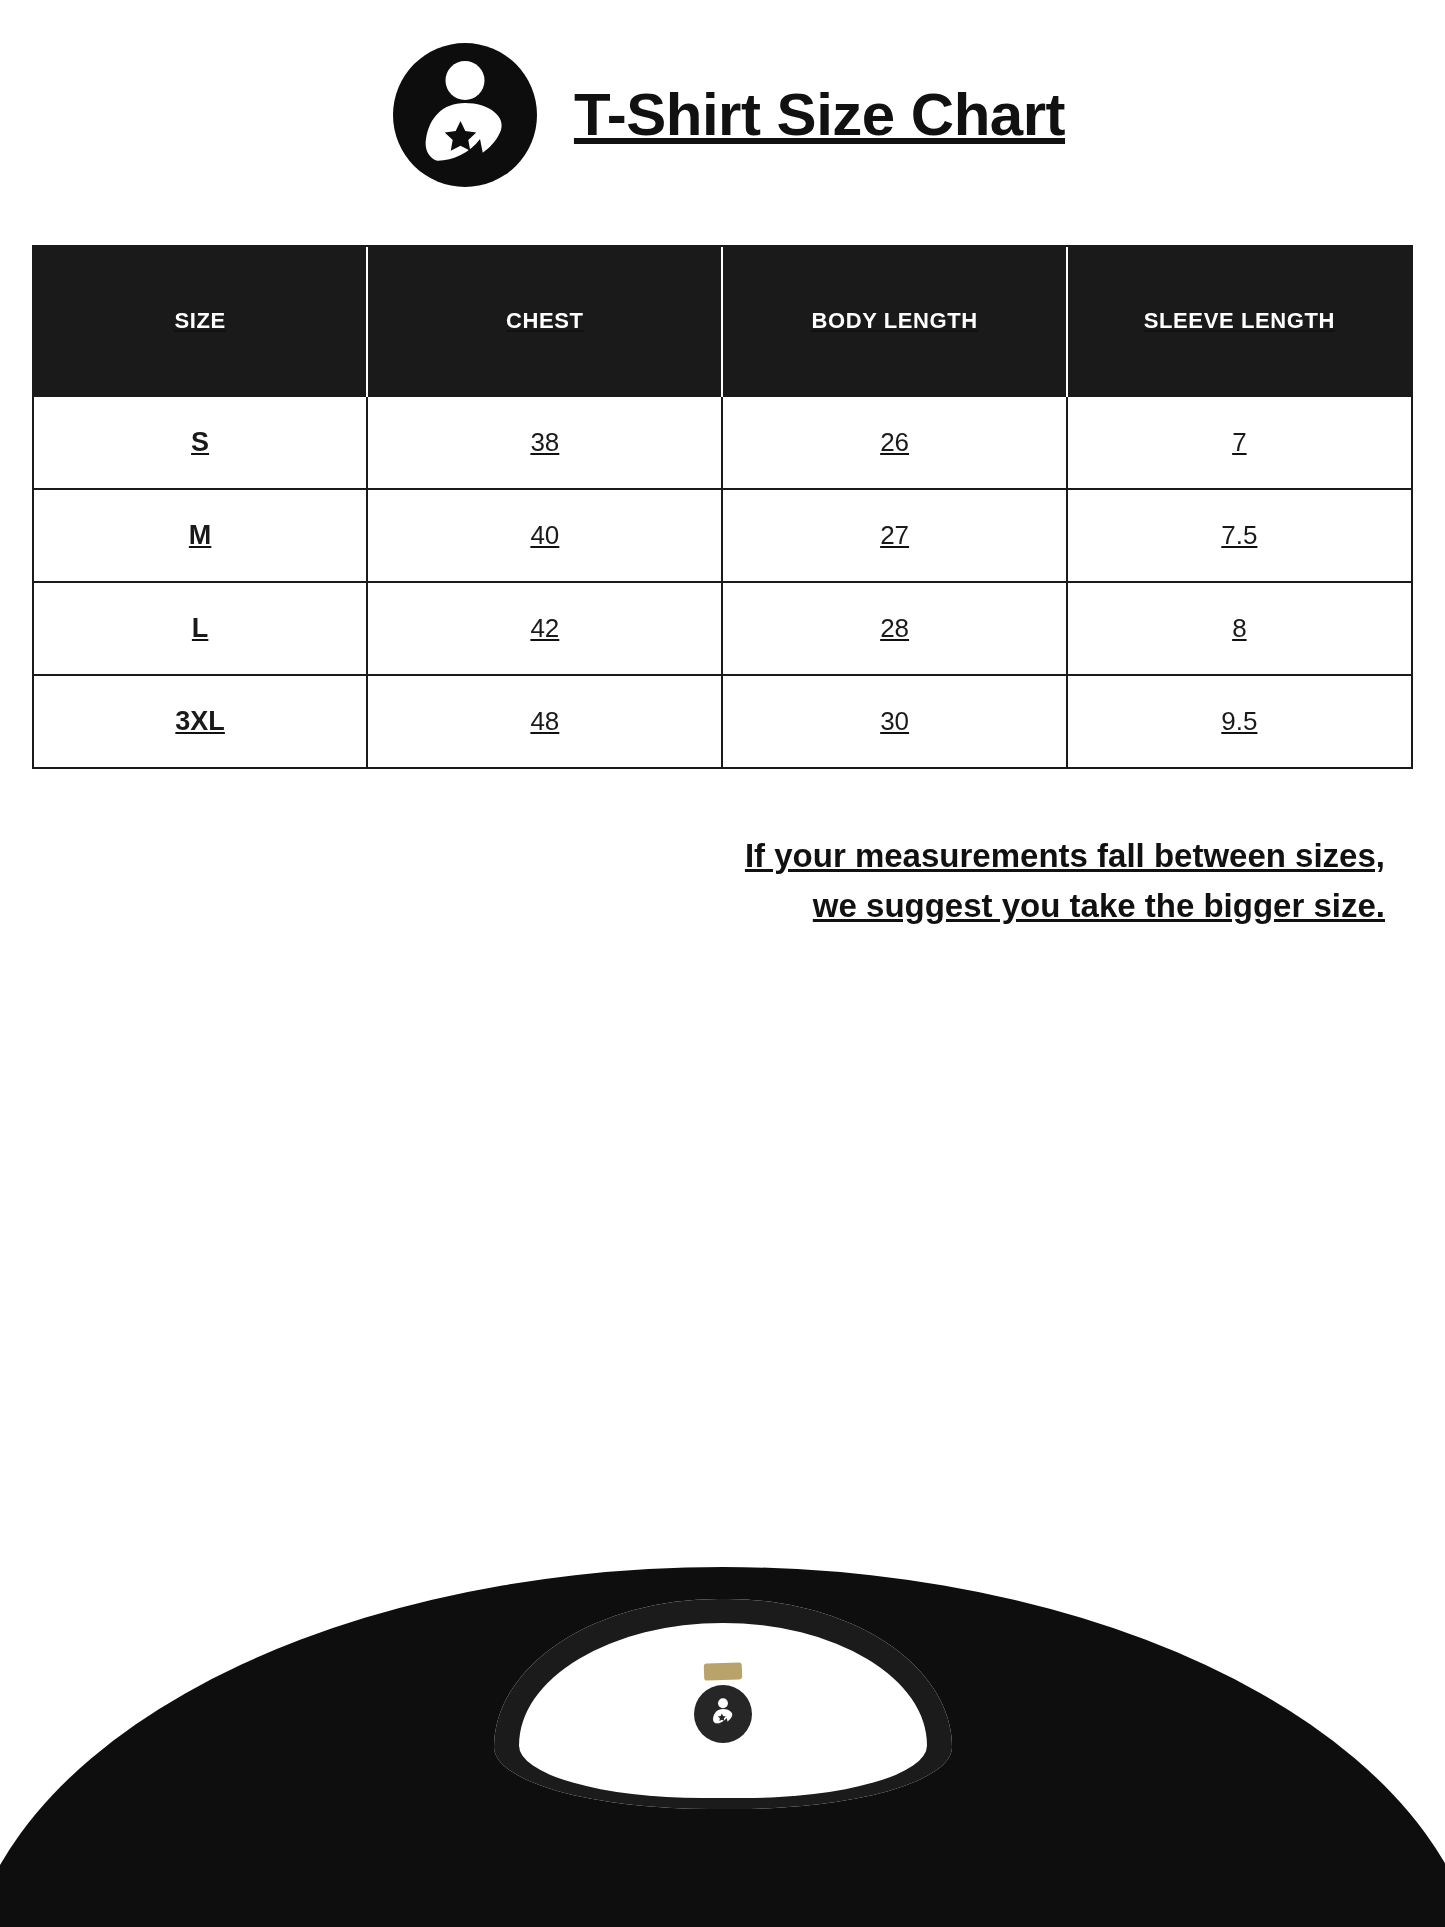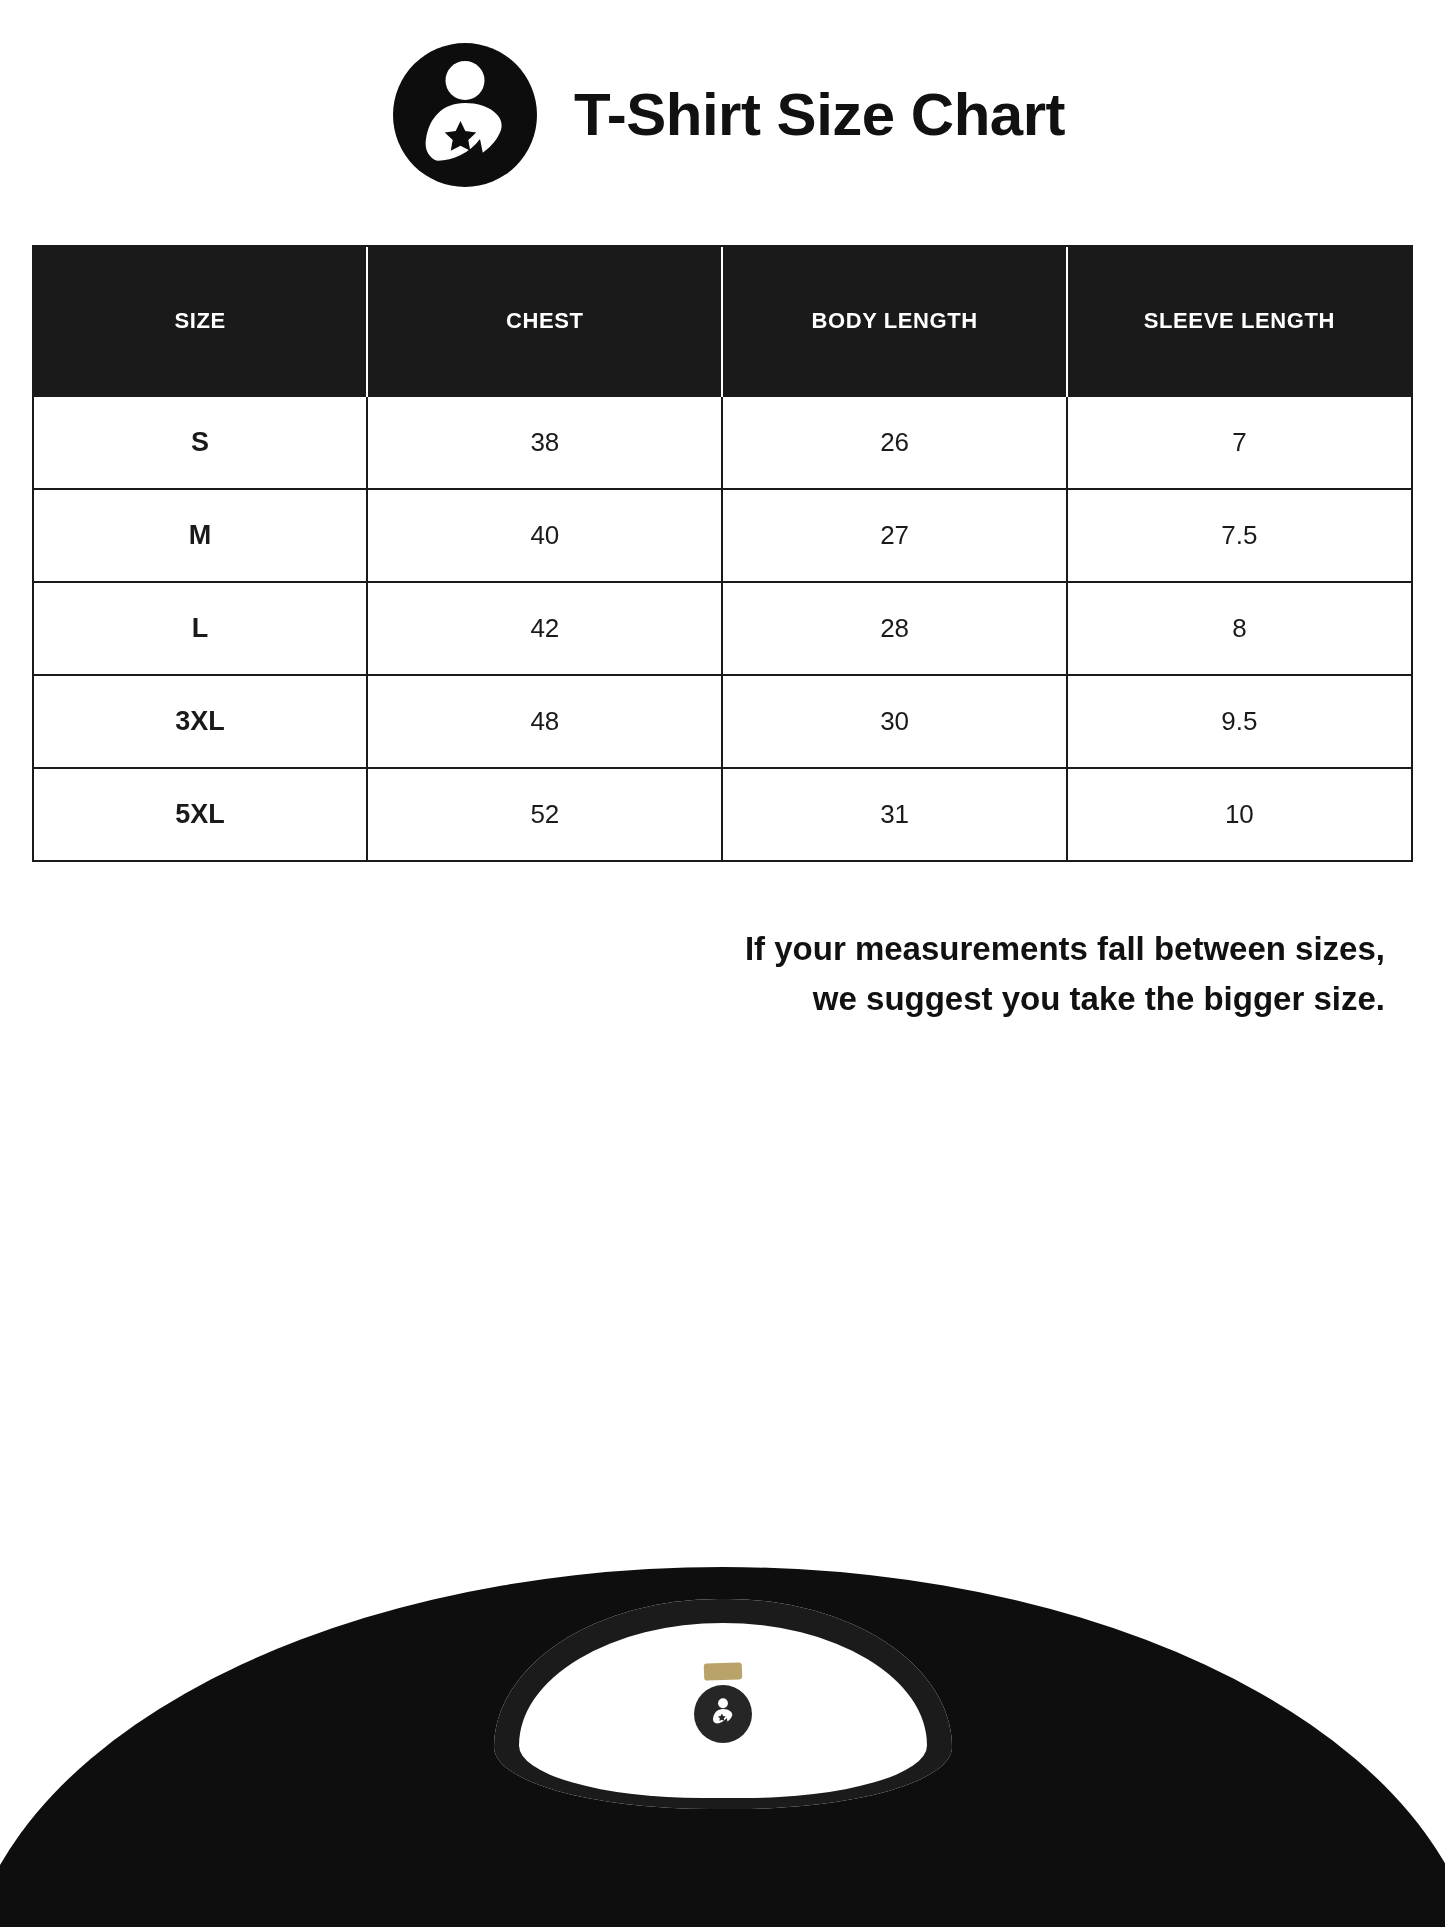--- a/index.html
+++ b/index.html
@@ -14,20 +14,21 @@
     color: #111111;
     overflow: hidden;
     position: relative;
   }
 
   .page {
     width: 1445px;
     height: 1927px;
     position: relative;
     box-sizing: border-box;
+    text-decoration: underline;
   }
 
   
   .header {
     display: flex;
     align-items: center;
     justify-content: center;
     gap: 34px;
     padding-top: 40px;
     padding-left: 10px;
@@ -224,26 +225,20 @@
           <td class="size-cell">L</td>
           <td>42</td>
           <td>28</td>
           <td>8</td>
         </tr>
         <tr>
           <td class="size-cell">3XL</td>
           <td>48</td>
           <td>30</td>
           <td>9.5</td>
-        </tr>
-        <tr>
-          <td class="size-cell">5XL</td>
-          <td>52</td>
-          <td>31</td>
-          <td>10</td>
         </tr>
       </tbody>
     </table>
   </div>
 
   <div class="note">
     <div>If your measurements fall between sizes,</div>
     <div>we suggest you take the bigger size.</div>
   </div>
 

